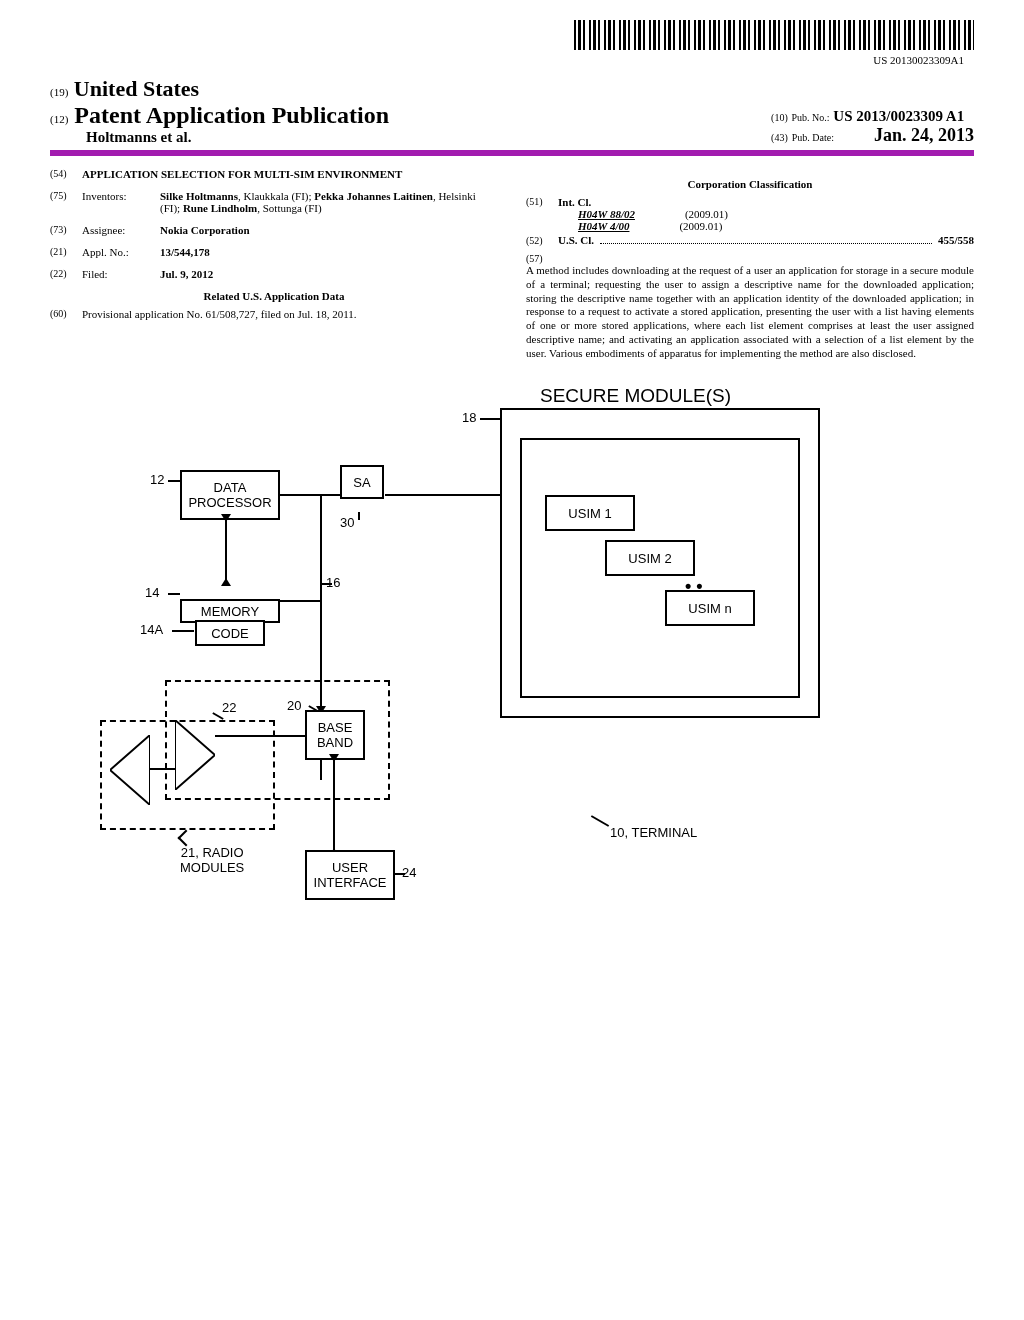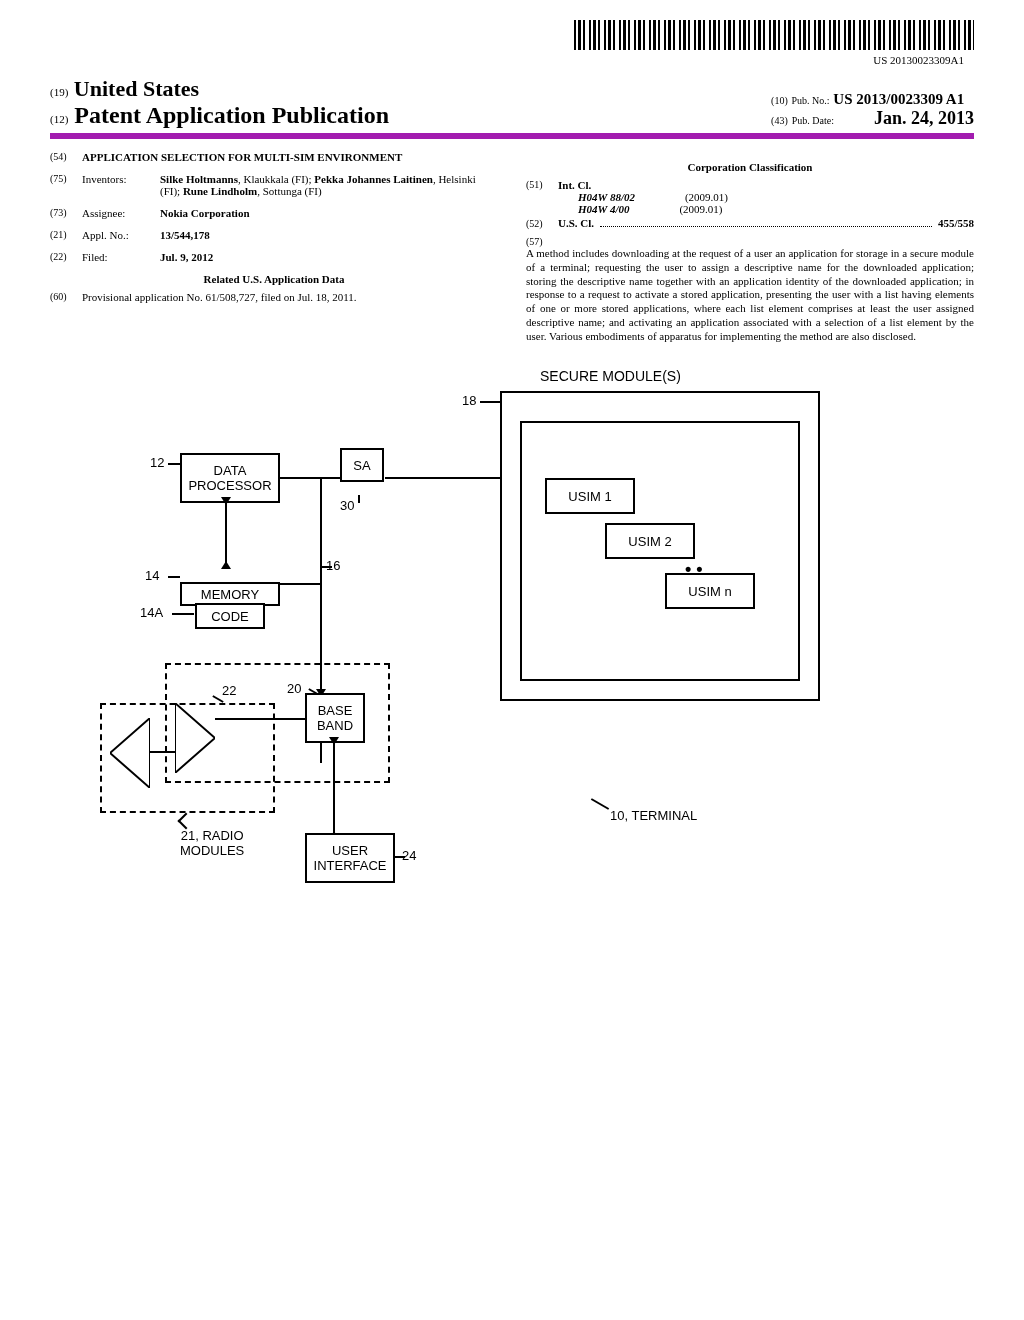--- a/index.html
+++ b/index.html
@@ -112,21 +112,21 @@
       font-size: 11px;
     }
     .class-table {
       font-size: 11px;
     }
     .class-row {
       display: flex;
     }
     .class-code-col { width: 32px; font-size: 10px; }
     .class-label { font-weight: bold; width: 120px; }
-    .class-ital { font-style: italic; font-weight: bold; padding-left: 20px; }
+    .class-ital { font-style: italic; font-weight: bold; padding-left: 20px; text-decoration: underline; }
     .class-year { padding-left: 50px; }
     .uscl-row {
       display: flex;
       align-items: baseline;
     }
     .uscl-dots {
       flex: 1;
       border-bottom: 1px dotted #000;
       margin: 0 6px 3px 6px;
       height: 1px;
@@ -184,21 +184,21 @@
     }
     .arrow-down::after {
       content: "";
       position: absolute;
       bottom: -6px; left: -4px;
       border-left: 5px solid transparent;
       border-right: 5px solid transparent;
       border-top: 8px solid #000;
     }
     .title-heading {
-      font-size: 14px;
+      font-size: 19px;
       font-weight: normal;
       text-align: right;
     }
   </style>
 </head>
 <body>
 
 <div class="barcode-area">
   <div class="barcode"></div>
   <div class="barcode-text">US 20130023309A1</div>
@@ -207,20 +207,21 @@
 <div class="header-row">
   <div class="header-left">
     <div class="country-line">
       <span class="country-prefix">(19)</span>
       <span>United States</span>
     </div>
     <div class="pub-line">
       <span class="pub-prefix">(12)</span>
       <span>Patent Application Publication</span>
     </div>
+    <div class="authors-line">Holtmanns et al.</div>
   </div>
   <div class="header-right">
     <div class="pubno-line">
       <span class="pubno-prefix">(10)</span>
       <span class="pubno-prefix">Pub. No.:</span>
       <span>US 2013/0023309 A1</span>
     </div>
     <div class="pubdate-line">
       <span class="pubdate-prefix">(43)</span>
       <span class="pubdate-prefix">Pub. Date:</span>

